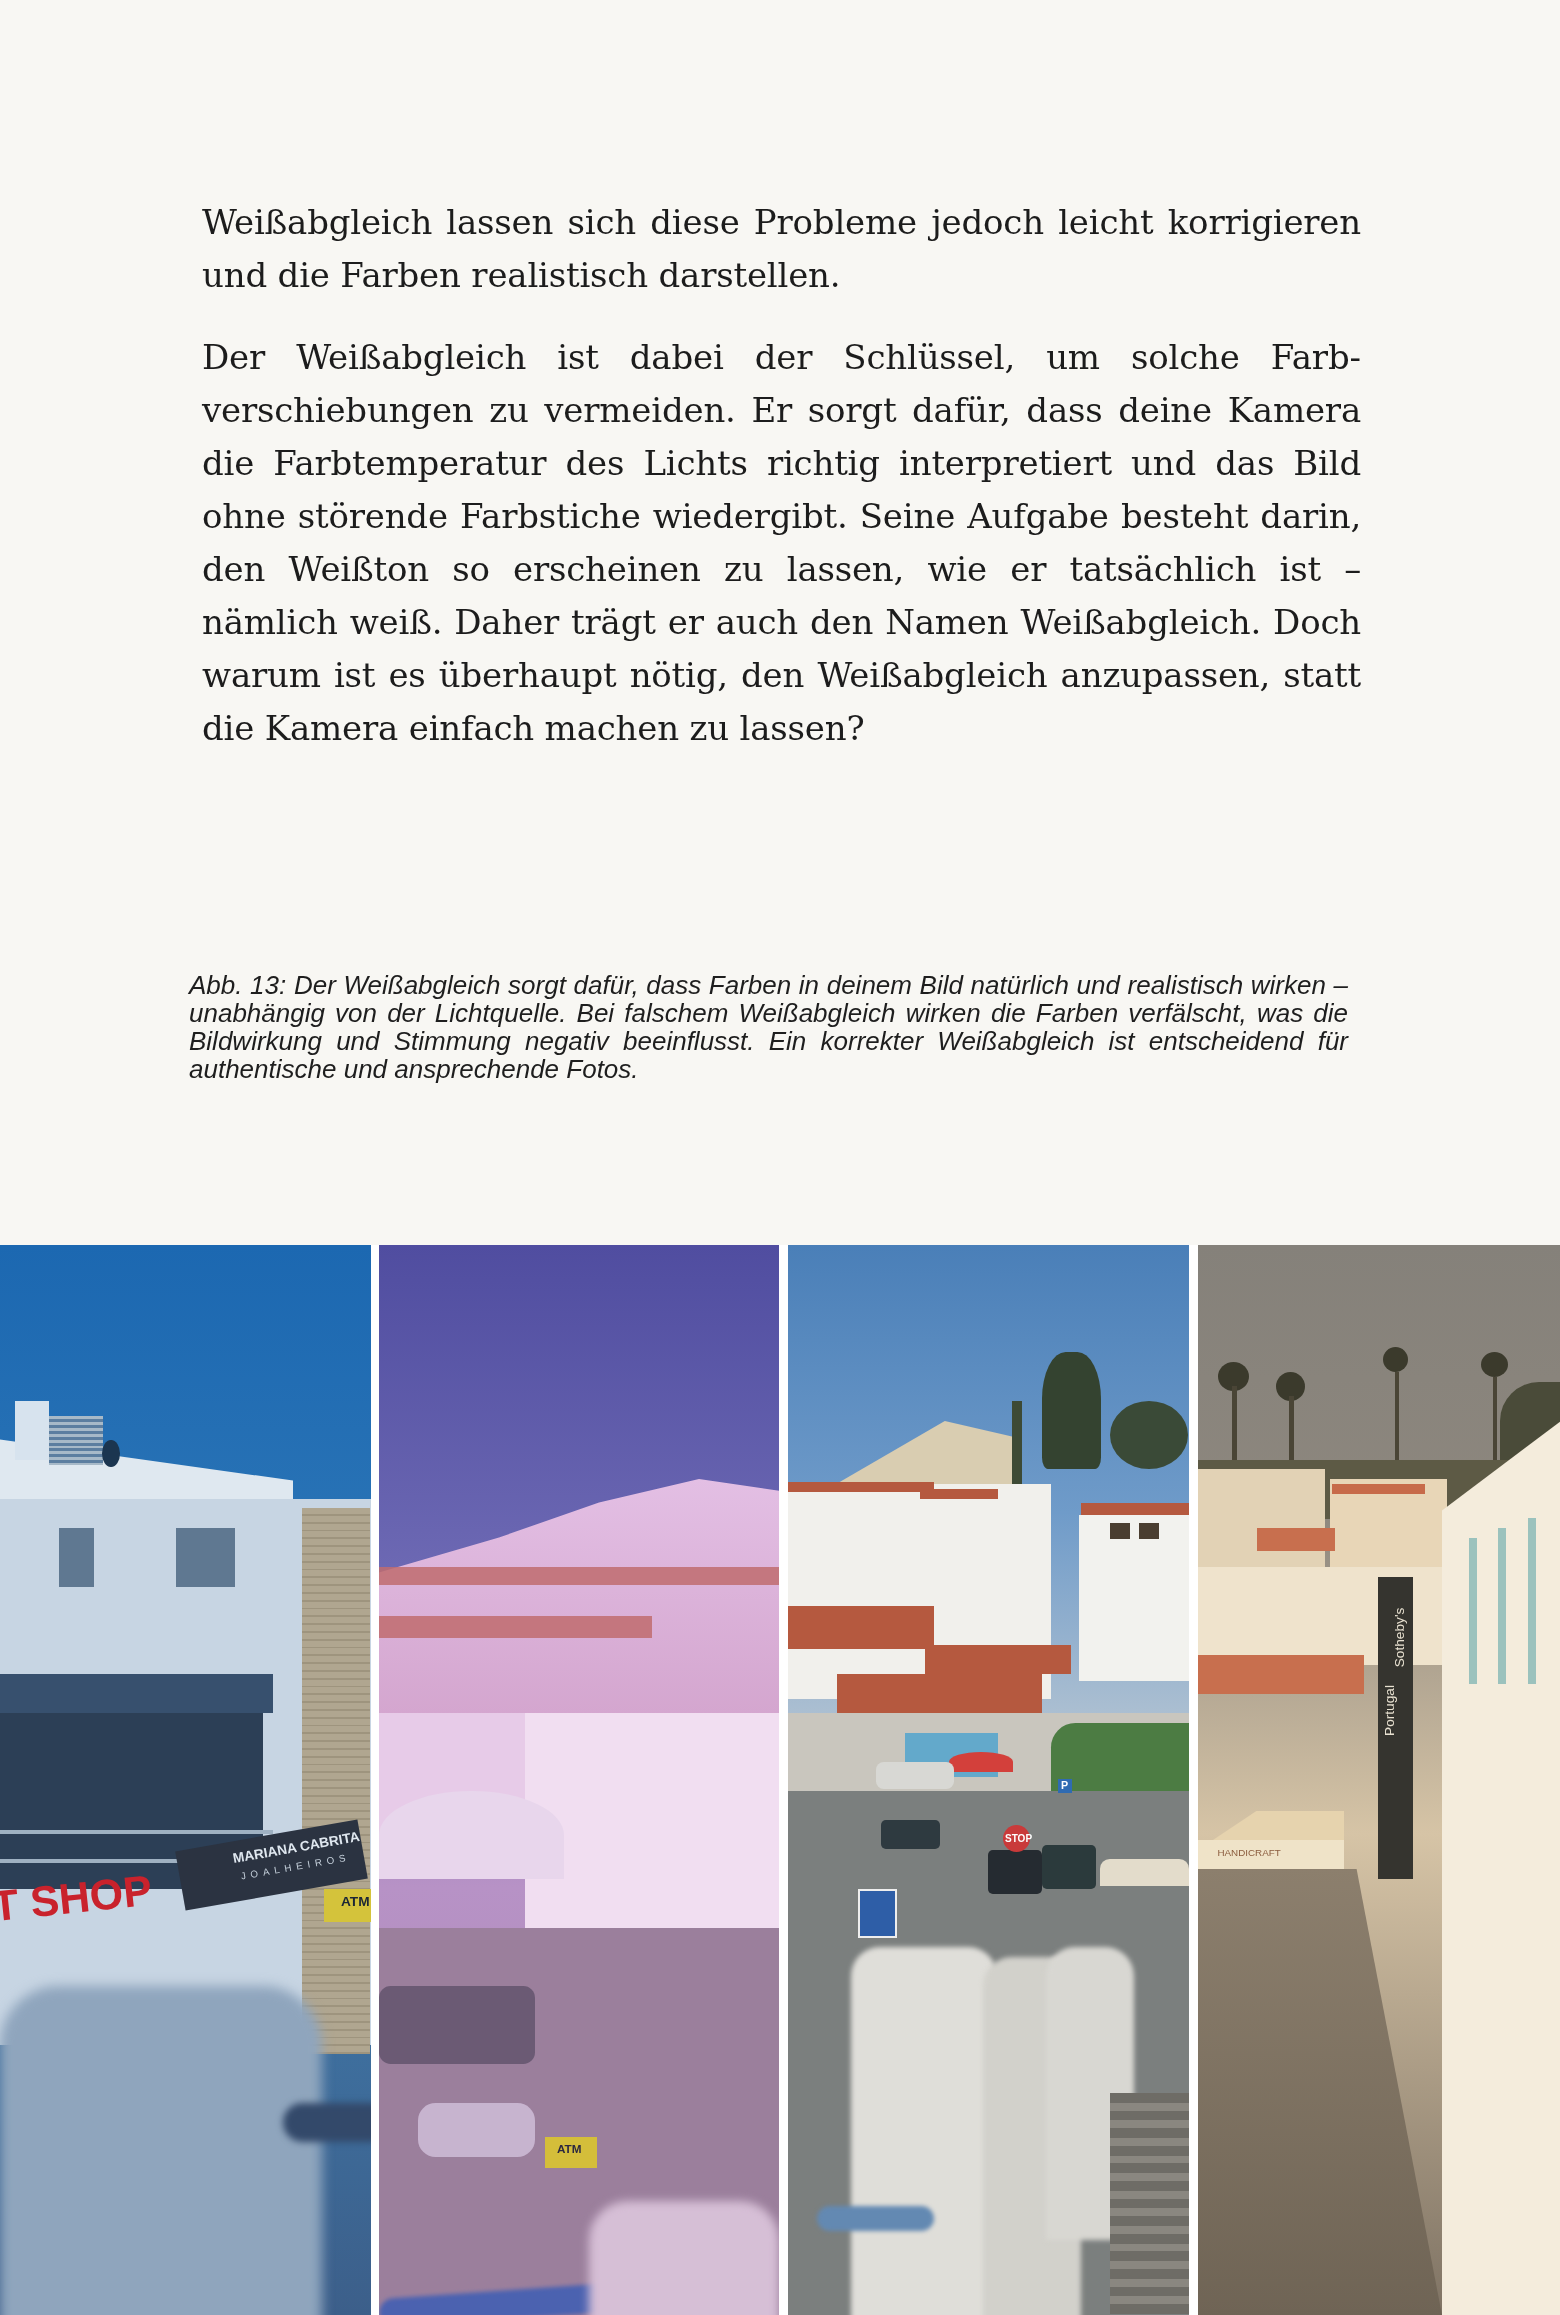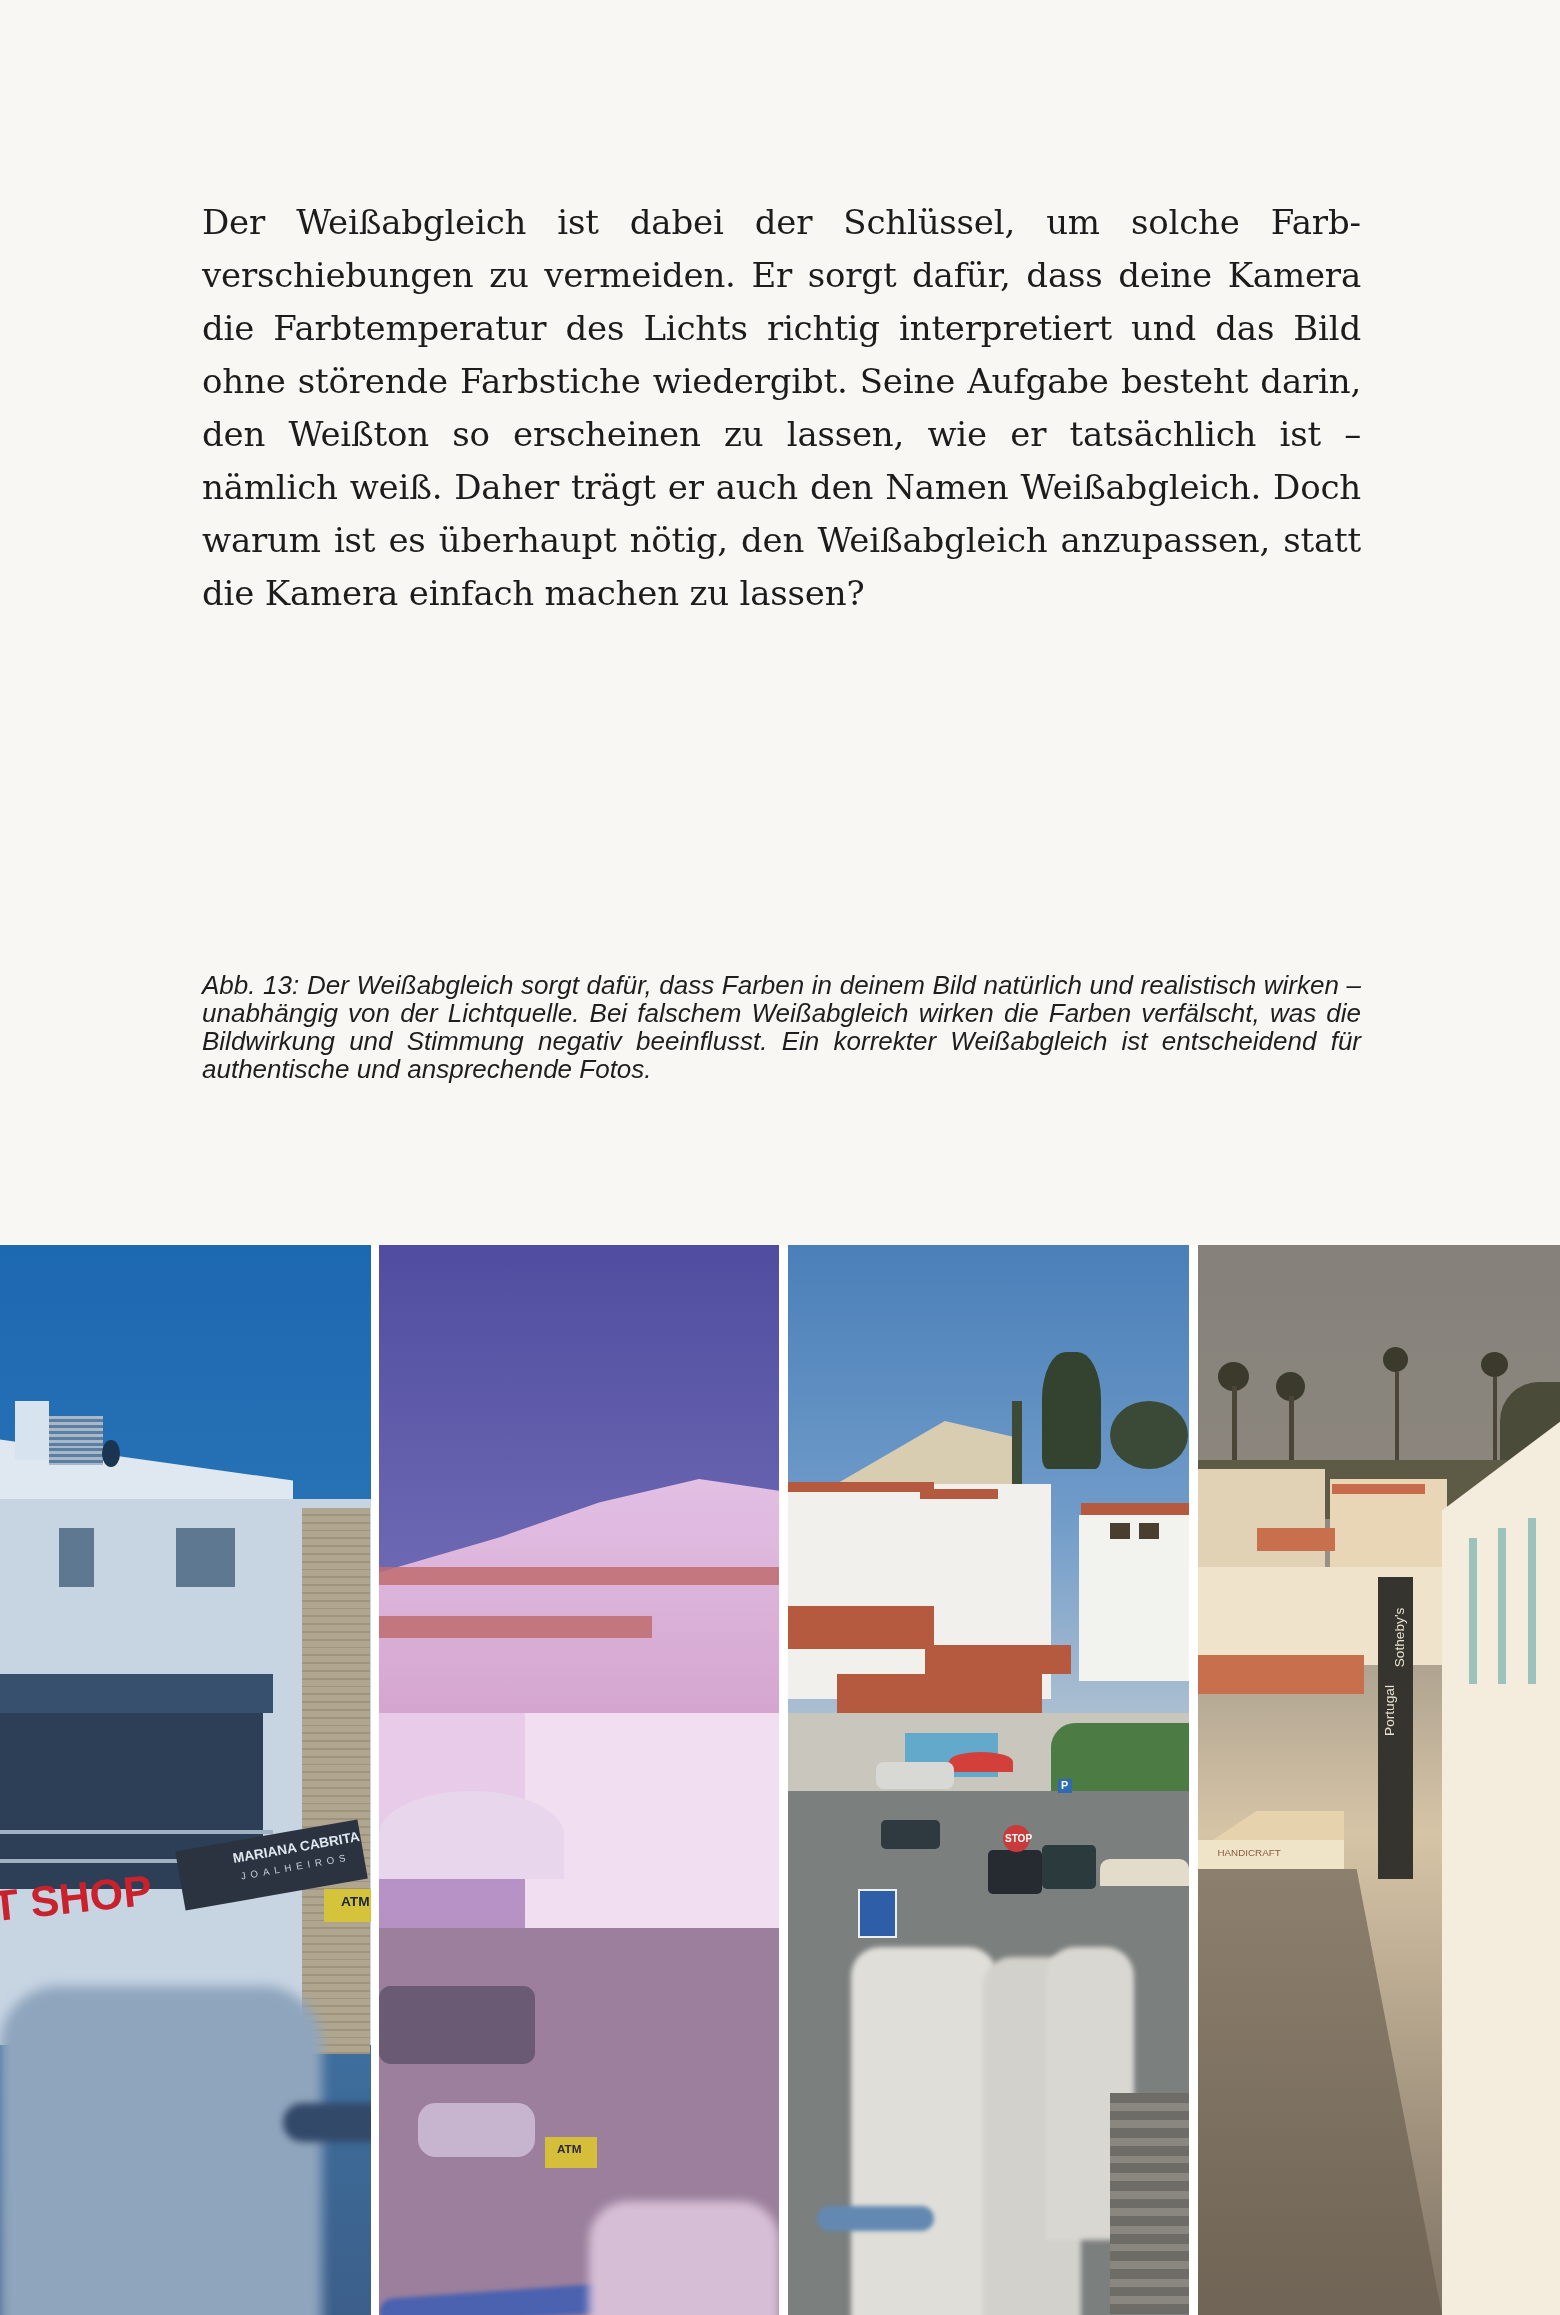--- a/index.html
+++ b/index.html
@@ -12,41 +12,42 @@
   .body-text {
     position: absolute; left: 202px; top: 196px; width: 1159px;
   }
   .body-text p {
     margin: 0 0 29px 0;
     font-family: "DejaVu Serif", "Liberation Serif", serif;
     font-size: 34px; line-height: 53px; letter-spacing: -0.2px;
     text-align: justify; hyphens: manual;
   }
   .caption {
-    position: absolute; left: 202px; top: 971px; width: 1159px;
+    position: absolute; left: 189px; top: 971px; width: 1159px;
     font-family: "Liberation Sans", "DejaVu Sans", sans-serif;
     font-style: italic; font-size: 26px; line-height: 28px;
     color: #1e1e1e; text-align: justify;
   }
   .strip {
     position: absolute; left: 0; top: 1245px; width: 1560px; height: 1070px;
     background: #ffffff;
   }
   .panel { position: absolute; top: 0; height: 1070px; overflow: hidden; }
   .p1 { left: 0; width: 371px; background: linear-gradient(180deg,#1c68b1 0%,#2a74b6 30%,#3f78a9 60%,#3c5f8a 100%); }
   .p2 { left: 379px; width: 400px; background: linear-gradient(180deg,#504da0 0%,#6c68b3 30%,#b792c6 60%,#a98aae 100%); }
   .p3 { left: 788px; width: 401px; background: linear-gradient(180deg,#4a7fb8 0%,#6f9bc9 25%,#cfd4d6 55%,#9a9c96 100%); }
   .p4 { left: 1198px; width: 363px; background: linear-gradient(180deg,#85817a 0%,#8d877e 25%,#d6c4a6 55%,#7f7364 100%); }
   .shape { position: absolute; }
   .sign-text { position: absolute; white-space: nowrap; font-family: "Liberation Sans", sans-serif; font-weight: bold; }
 </style>
 </head>
 <body>
 
 <div class="body-text">
+  <p>Weißabgleich lassen sich diese Probleme jedoch leicht korri­gieren und die Farben realistisch darstellen.</p>
   <p>Der Weißabgleich ist dabei der Schlüssel, um solche Farb­verschiebungen zu vermeiden. Er sorgt dafür, dass deine Ka­mera die Farbtemperatur des Lichts richtig interpretiert und das Bild ohne störende Farbstiche wiedergibt. Seine Aufgabe besteht darin, den Weißton so erscheinen zu lassen, wie er tatsächlich ist – nämlich weiß. Daher trägt er auch den Na­men Weißabgleich. Doch warum ist es überhaupt nötig, den Weißabgleich anzupassen, statt die Kamera einfach machen zu lassen?</p>
 </div>
 
 <div class="caption">Abb. 13: Der Weißabgleich sorgt dafür, dass Farben in deinem Bild natürlich und realistisch wirken – unabhängig von der Lichtquelle. Bei falschem Weißab­gleich wirken die Farben verfälscht, was die Bildwirkung und Stimmung negativ beeinflusst. Ein korrekter Weißabgleich ist entscheidend für authentische und ansprechende Fotos.</div>
 
 <div class="strip">
 
   <div class="panel p1">
     <div class="shape" style="left:0;top:215px;width:293px;height:117px;background:#dfe8f0;transform:skewY(8deg);"></div>
     <div class="shape" style="left:14.6px;top:156px;width:34px;height:59px;background:#d7e3ee;"></div>

